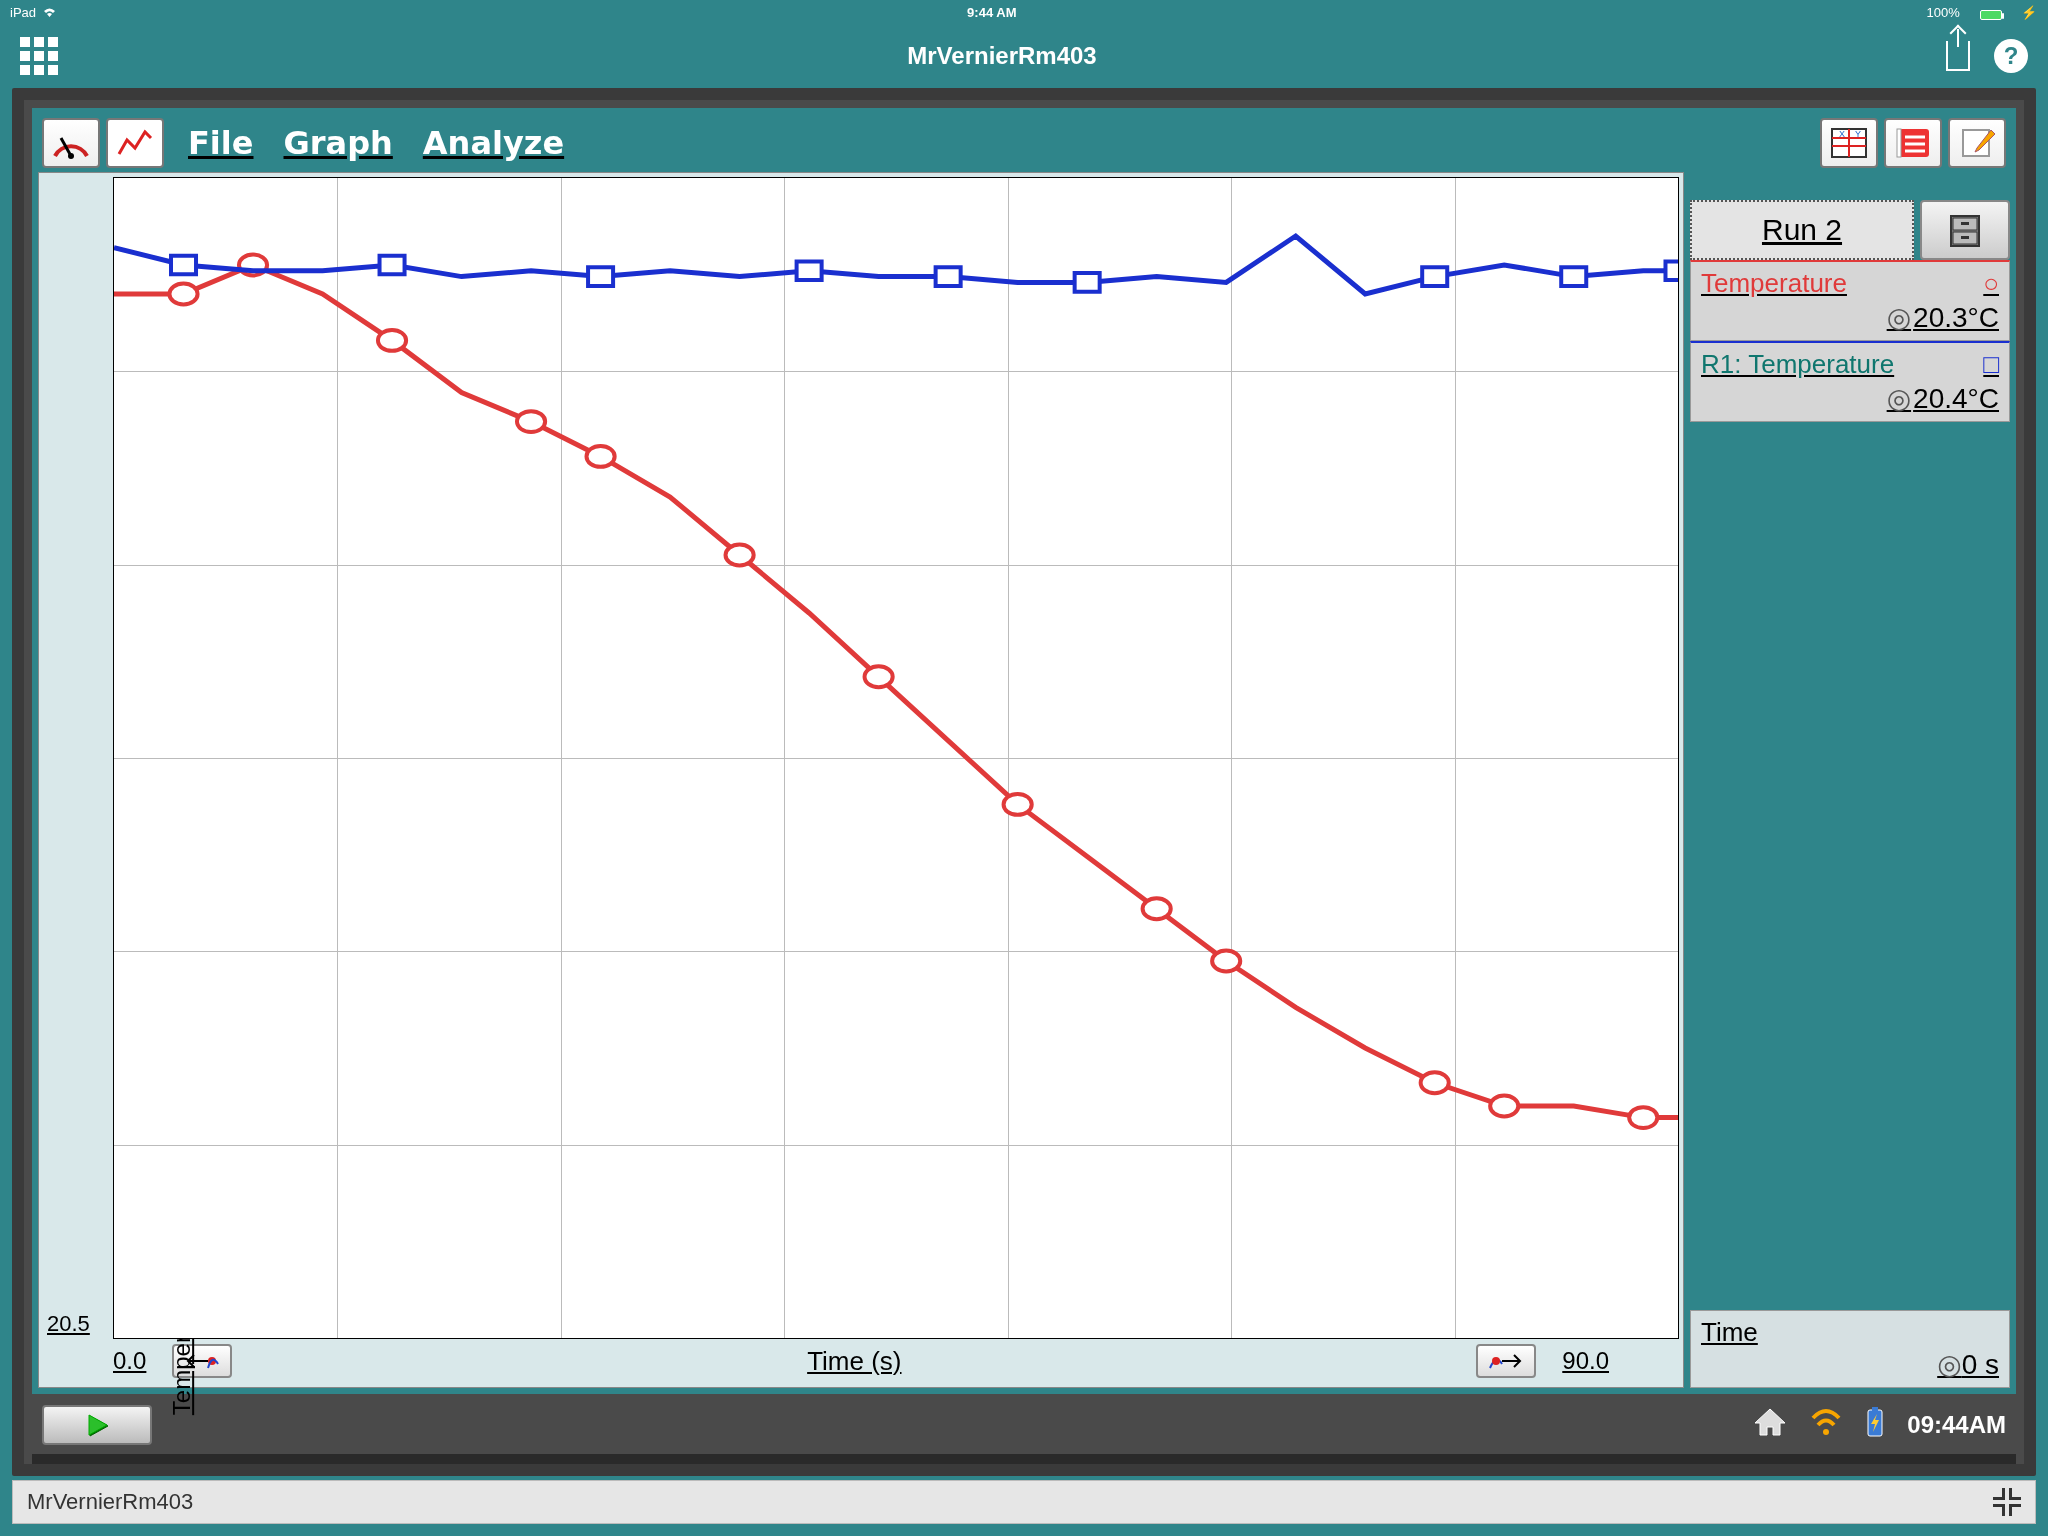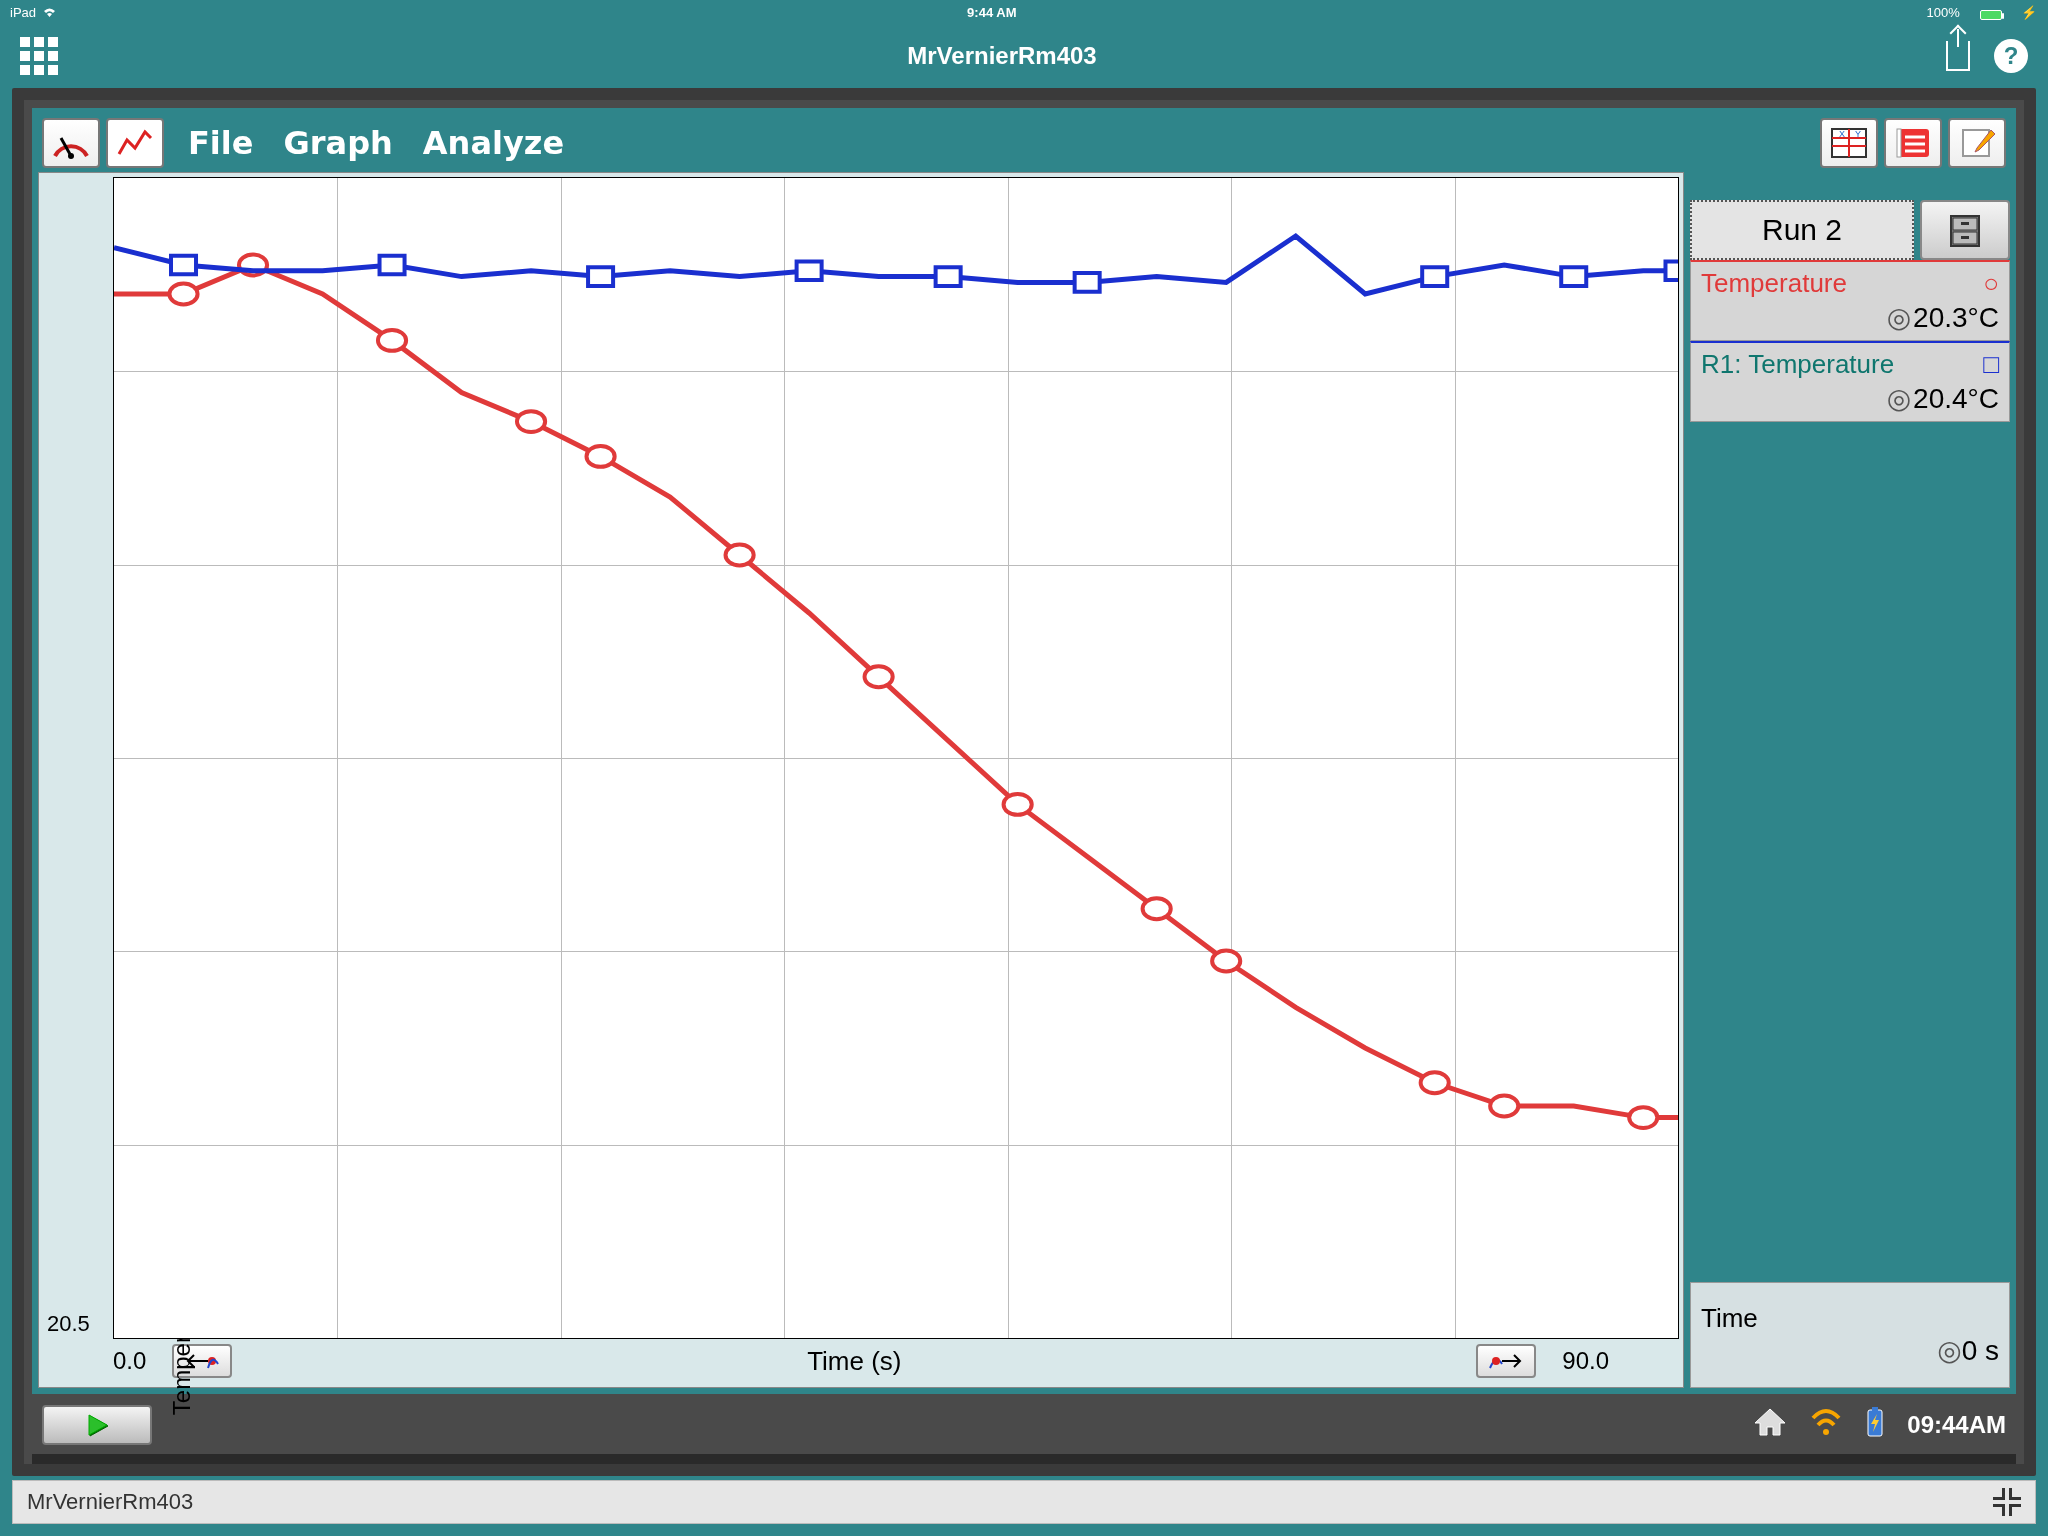--- a/index.html
+++ b/index.html
@@ -21,21 +21,21 @@
   .app-title { flex: 1; text-align: center; font-size: 24px; font-weight: 600; }
   .app-bar-right { display: flex; align-items: center; gap: 24px; }
   .share-icon { width: 24px; height: 30px; border: 2px solid #fff; border-top: none; position: relative; }
   .share-icon::before { content: ''; position: absolute; left: 50%; top: -12px; width: 2px; height: 18px; background: #fff; transform: translateX(-50%); }
   .share-icon::after { content: ''; position: absolute; left: 50%; top: -14px; width: 10px; height: 10px; border-top: 2px solid #fff; border-left: 2px solid #fff; transform: translateX(-50%) rotate(45deg); }
   .help-icon { width: 34px; height: 34px; border-radius: 50%; background: #fff; color: #2f858a; display: flex; align-items: center; justify-content: center; font-size: 24px; font-weight: 700; cursor: pointer; }
 
   
   .frame { flex: 1; background: #3a3a3a; margin: 0 12px; padding: 12px; display: flex; flex-direction: column; border-radius: 2px; }
   .inner-frame { flex: 1; background: #4a4a4a; padding: 8px 8px 0 8px; display: flex; flex-direction: column; }
-  .teal-panel { flex: 1; background: #2f858a; display: flex; flex-direction: column; padding: 6px; }
+  .teal-panel { flex: 1; background: #2f858a; display: flex; flex-direction: column; padding: 6px; text-decoration: underline; }
 
   
   .menu-bar { height: 58px; background: #2f858a; display: flex; align-items: center; gap: 6px; padding: 4px; }
   .tool-btn { height: 50px; width: 58px; background: linear-gradient(#fff,#eee); border: 2px solid #777; border-radius: 4px; display: flex; align-items: center; justify-content: center; cursor: pointer; }
   .menu-items { display: flex; gap: 30px; margin-left: 18px; }
   .menu-item { color: #fff; font-size: 32px; font-weight: 700; cursor: pointer; font-family: "DejaVu Sans", Arial, sans-serif; }
   .menu-bar .spacer { flex: 1; }
 
   
   .workspace { flex: 1; display: flex; gap: 6px; min-height: 0; }
@@ -54,21 +54,21 @@
   
   .sidebar { width: 320px; display: flex; flex-direction: column; gap: 0; }
   .run-row { display: flex; gap: 6px; height: 60px; margin-top: 28px; }
   .run-select { flex: 1; background: #e4e4e4; border: 2px dotted #555; display: flex; align-items: center; justify-content: center; font-size: 30px; cursor: pointer; }
   .cabinet-btn { width: 90px; background: linear-gradient(#f4f4f4,#ccc); border: 2px solid #888; border-radius: 4px; display: flex; align-items: center; justify-content: center; cursor: pointer; }
   .legend-box { background: #d6d6d6; border: 1px solid #999; padding: 6px 10px; }
   .legend-name { font-size: 26px; display: flex; align-items: center; justify-content: space-between; }
   .legend-val { font-size: 28px; text-align: right; margin-top: 2px; }
   .legend-box .bullet { color: #555; margin-right: 2px; }
   .sidebar-spacer { flex: 1; background: #2f858a; }
-  .time-box { background: #d6e0e2; border: 1px solid #999; padding: 20px 10px; }
+  .time-box { background: #d6e0e2; border: 1px solid #999; padding: 6px 10px; }
   .time-box .lbl { font-size: 26px; }
   .time-box .val { font-size: 28px; text-align: right; }
 
   
   .bottom-bar { height: 50px; background: #4a4a4a; margin-top: 6px; display: flex; align-items: center; padding: 0 10px; gap: 22px; color:#fff; }
   .play-btn { width: 110px; height: 40px; background: linear-gradient(#f4f4f4,#bbb); border: 2px solid #777; border-radius: 4px; display: flex; align-items: center; justify-content: center; cursor: pointer; }
   .play-btn svg { filter: drop-shadow(1px 1px 0 #060); }
   .bottom-bar .spacer { flex: 1; }
   .bottom-icon { font-size: 28px; cursor: pointer; }
   .clock { font-size: 24px; font-weight: 600; }

